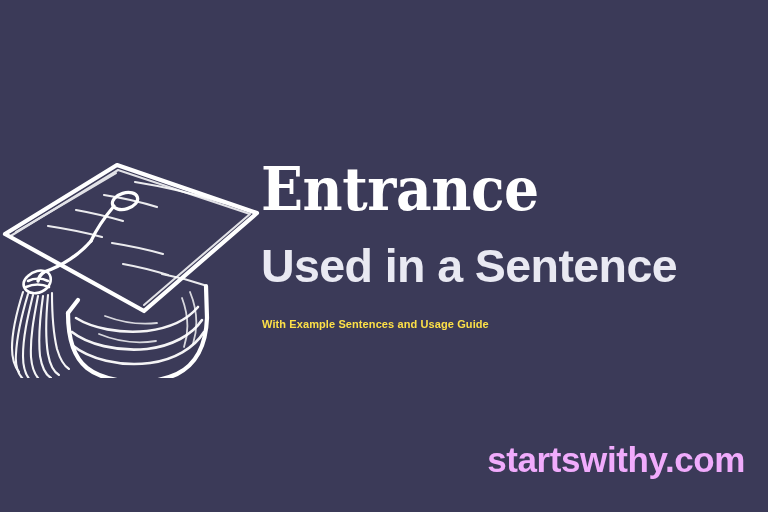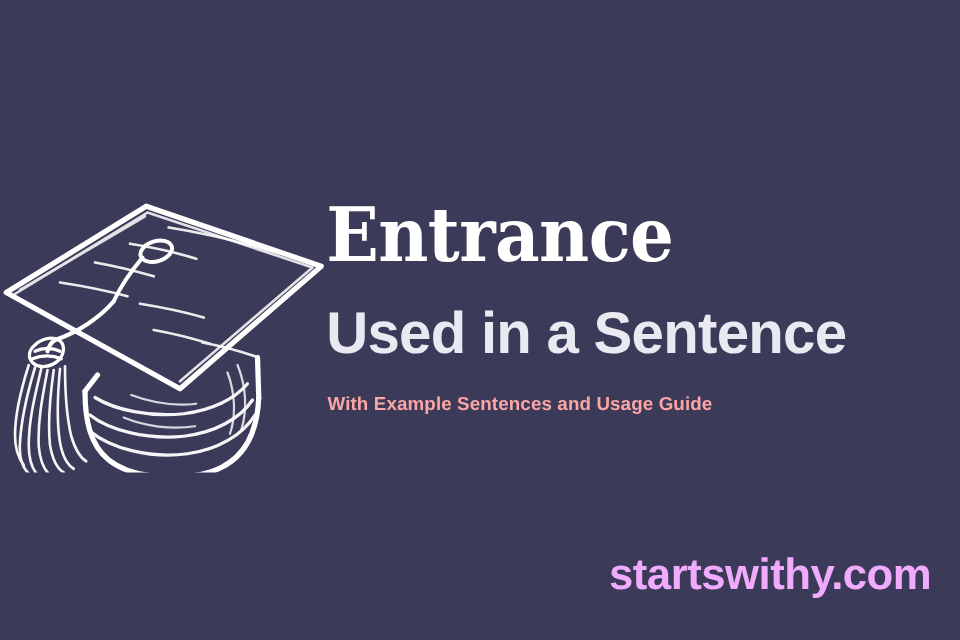--- a/index.html
+++ b/index.html
@@ -56,23 +56,23 @@
     letter-spacing: -0.6px;
     margin: 20px 0 0 0;
     white-space: nowrap;
     transform: scaleX(0.99);
     transform-origin: left center;
   }
 
   #subtitle {
     font-family: "Liberation Sans", sans-serif;
     font-weight: 700;
-    font-size: 15px;
+    font-size: 11px;
     line-height: 20px;
-    color: #fca5a5;
+    color: #fde047;
     letter-spacing: 0.1px;
     margin: 22px 0 0 1px;
     white-space: nowrap;
   }
 
   
   #brand {
     position: absolute;
     right: 23px;
     top: 440px;

